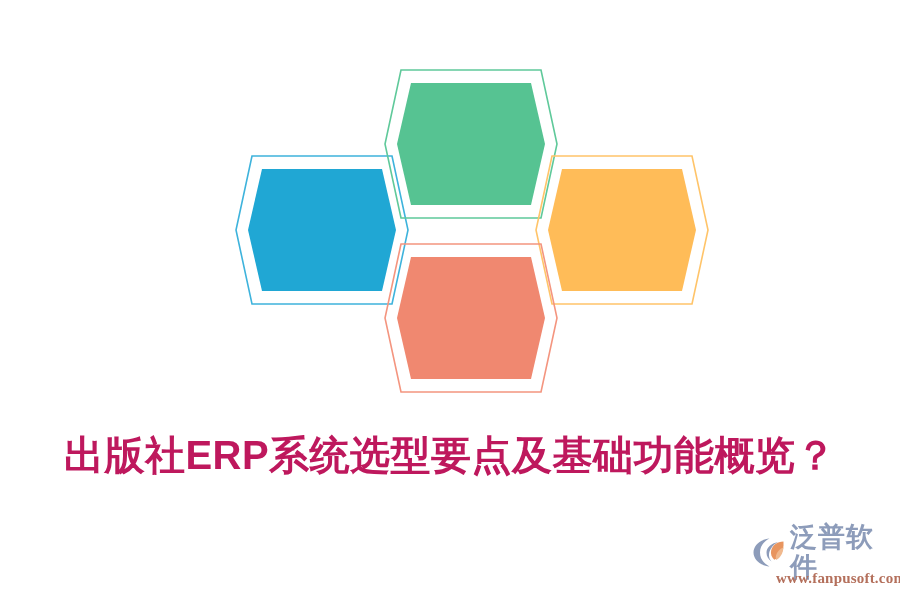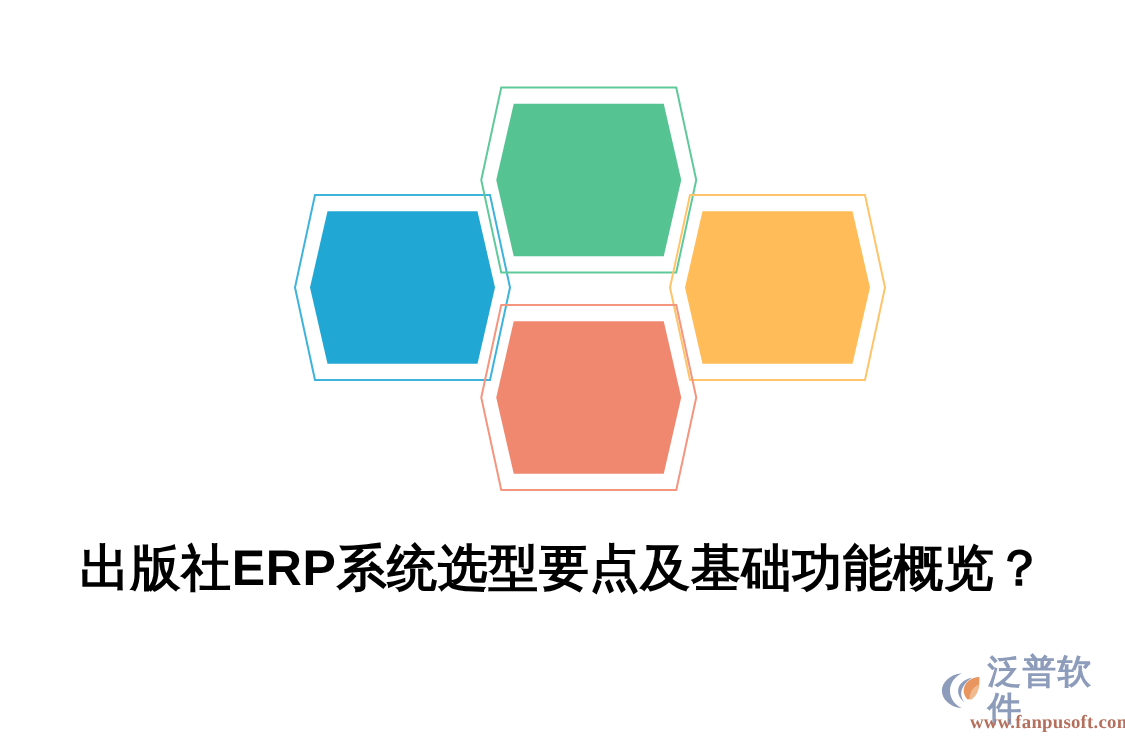--- a/index.html
+++ b/index.html
@@ -38,21 +38,21 @@
   .title {
     position: absolute;
     left: 0;
     top: 430px;
     width: 900px;
     text-align: center;
     font-size: 40px;
     line-height: 50px;
     font-weight: 700;
     letter-spacing: 0.5px;
-    color: #000000;
+    color: #be185d;
     white-space: nowrap;
     font-family: "Liberation Sans", "DejaVu Sans", sans-serif;
   }
 
   
   .logo {
     position: absolute;
     left: 752px;
     top: 534px;
     width: 140px;

